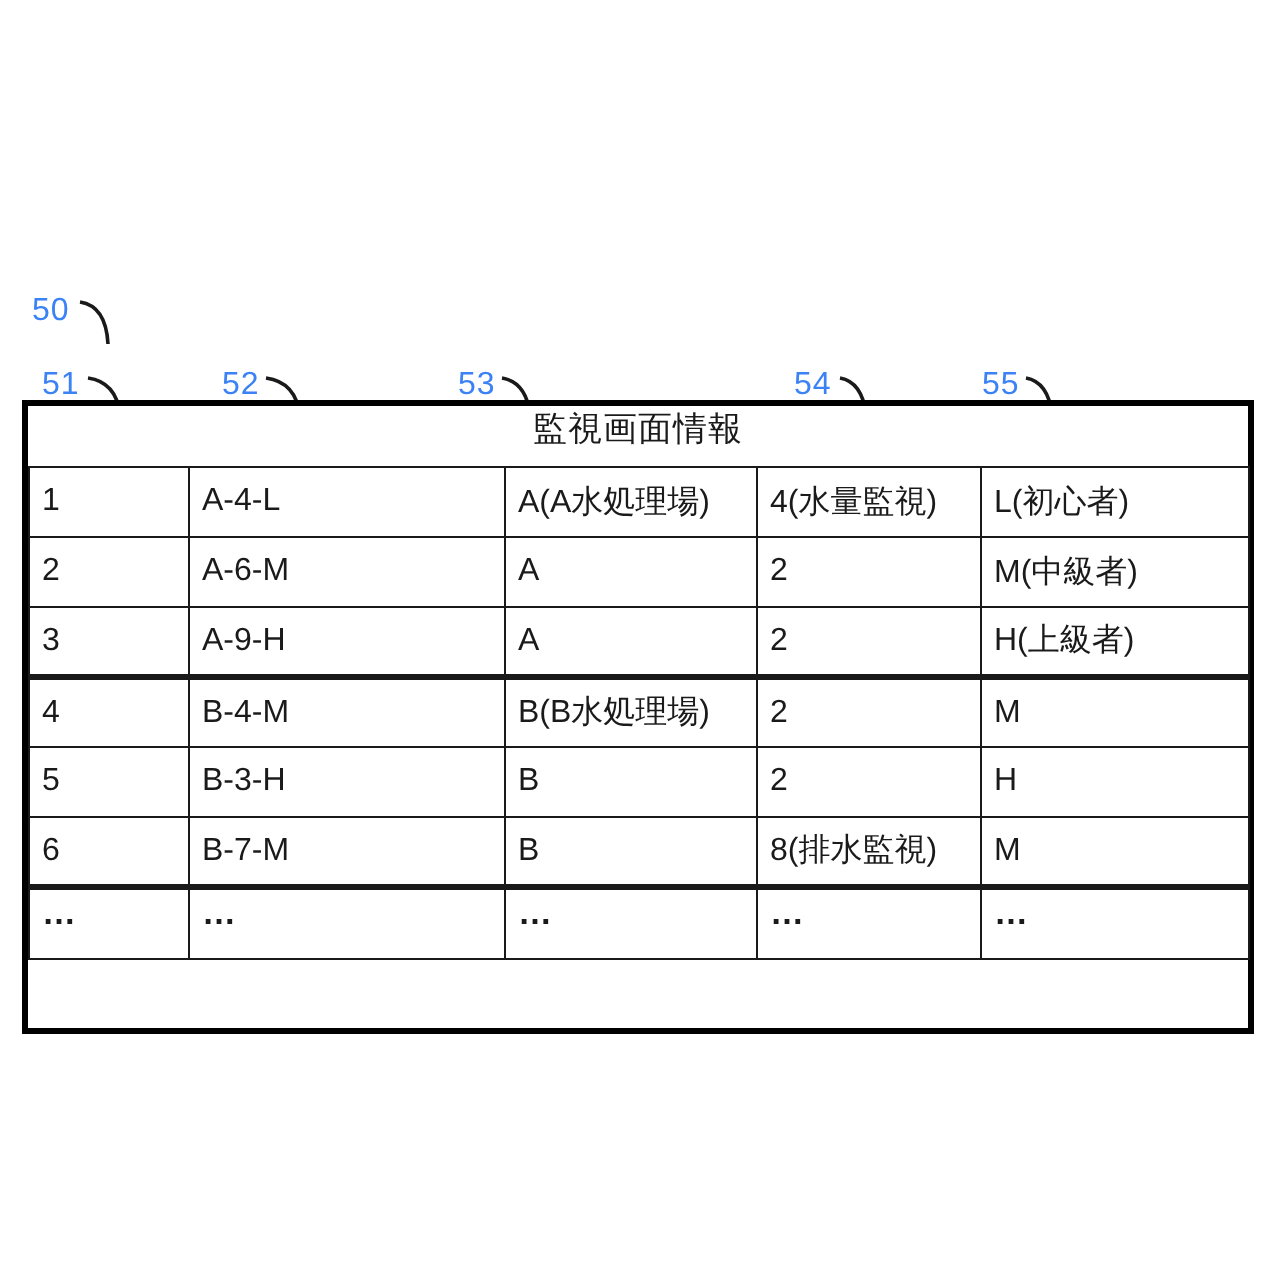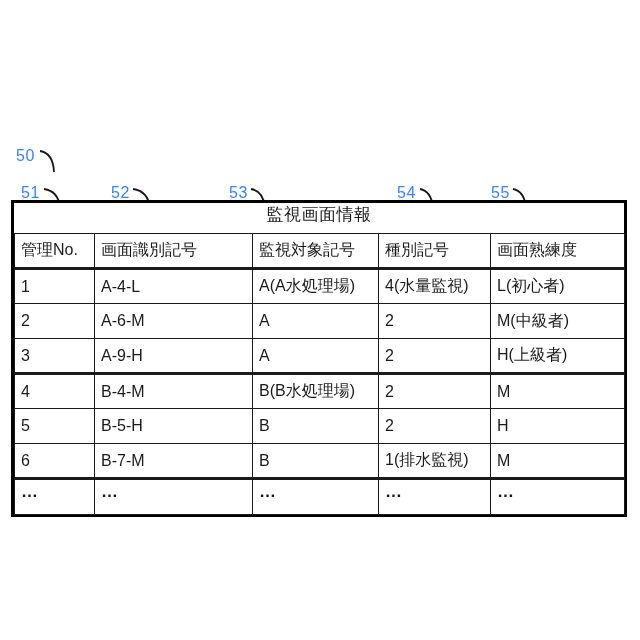--- a/index.html
+++ b/index.html
@@ -116,27 +116,20 @@
     </div>
     <table class="grid">
       <colgroup>
         <col style="width:80px">
         <col style="width:158px">
         <col style="width:126px">
         <col style="width:112px">
         <col style="width:134px">
       </colgroup>
       <tbody>
-        <tr class="hdr">
-          <th>管理No.</th>
-          <th>画面識別記号</th>
-          <th>監視対象記号</th>
-          <th>種別記号</th>
-          <th>画面熟練度</th>
-        </tr>
         <tr>
           <td>1</td>
           <td>A-4-L</td>
           <td>A(A水処理場)</td>
           <td>4(水量監視)</td>
           <td>L(初心者)</td>
         </tr>
         <tr>
           <td>2</td>
           <td>A-6-M</td>
@@ -153,30 +146,30 @@
         </tr>
         <tr>
           <td>4</td>
           <td>B-4-M</td>
           <td>B(B水処理場)</td>
           <td>2</td>
           <td>M</td>
         </tr>
         <tr>
           <td>5</td>
-          <td>B-5-H</td>
+          <td>B-3-H</td>
           <td>B</td>
           <td>2</td>
           <td>H</td>
         </tr>
         <tr class="grp-end">
           <td>6</td>
           <td>B-7-M</td>
           <td>B</td>
-          <td>1(排水監視)</td>
+          <td>8(排水監視)</td>
           <td>M</td>
         </tr>
         <tr class="dots">
           <td><span>…</span></td>
           <td><span>…</span></td>
           <td><span>…</span></td>
           <td><span>…</span></td>
           <td><span>…</span></td>
         </tr>
       </tbody>

